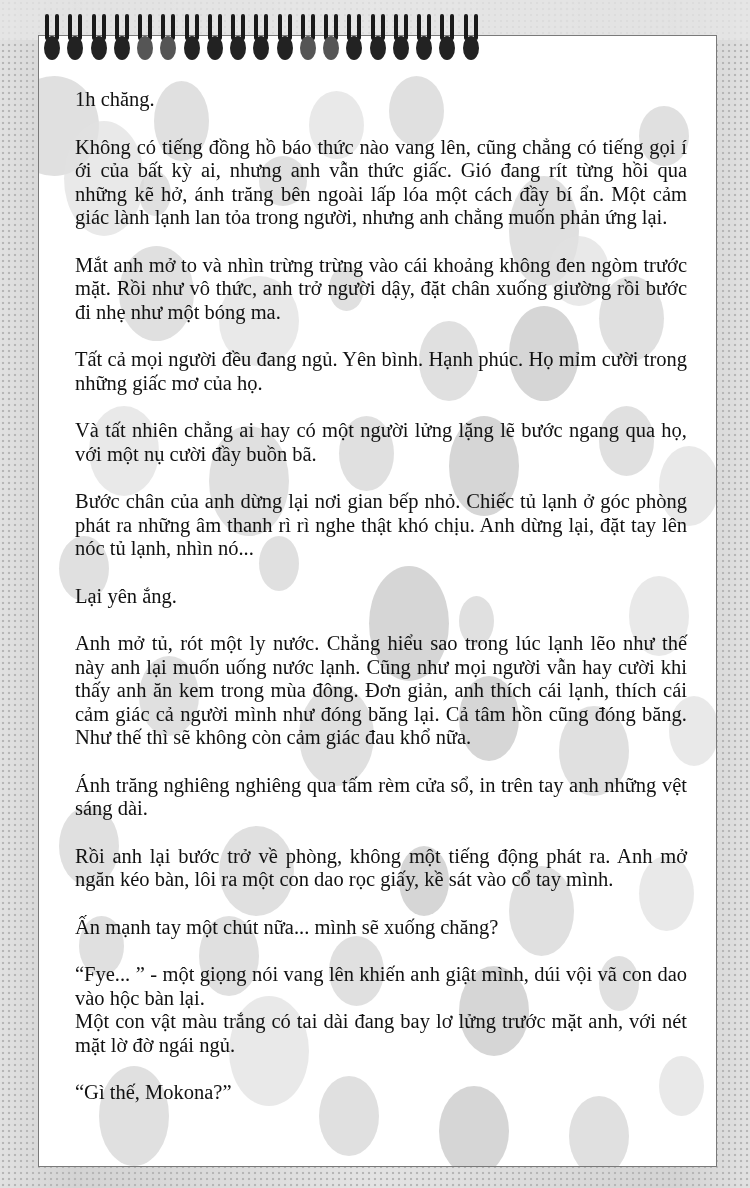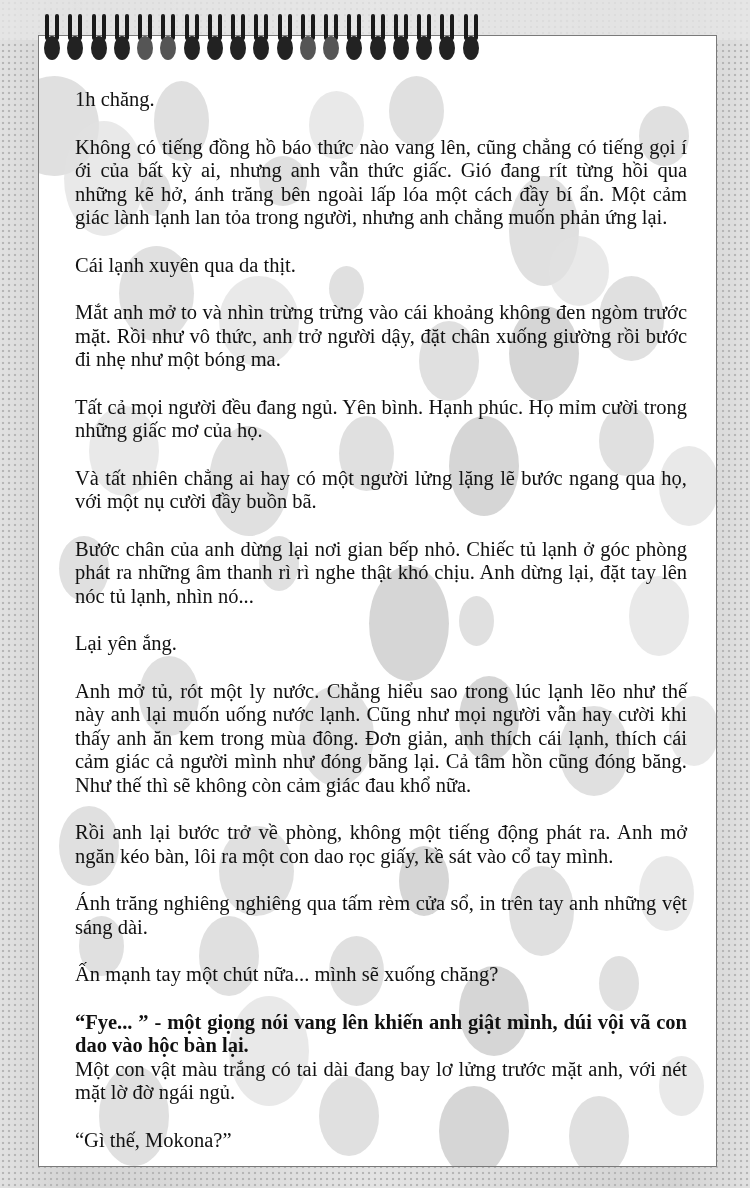--- a/index.html
+++ b/index.html
@@ -29,21 +29,21 @@
   .ring .wire { position:absolute; top:0; width:4px; height:26px; background:#1a1a1a; border-radius:2px; }
   .ring .wire.a { left:4px; }
   .ring .wire.b { left:14px; }
   .ring .hole { position:absolute; left:3px; top:22px; width:16px; height:24px; border-radius:50%; background:#222; }
   .ring.gray .hole { background:#555; }
   .text {
     position:absolute; left:75px; top:88px; width:612px;
     font-size:20.5px; line-height:23.5px; color:#111; text-align:justify;
   }
   .text p { margin:0 0 24px 0; }
-  .text p.tight { margin-bottom:0;font-weight:bold; }
+  .text p.tight { margin-bottom:0; }
 </style>
 </head>
 <body>
 
 <div class="bg-texture"></div>
 <div class="bg-top"></div>
 
 <div class="paper">
   <div class="dot" style="left:-30px;top:40px;width:90px;height:100px;"></div>
   <div class="dot l" style="left:25px;top:85px;width:80px;height:115px;"></div>
@@ -189,27 +189,26 @@
   <div class="ring" style="left:460px">
       <div class="wire a"></div>
       <div class="wire b"></div>
       <div class="hole"></div>
     </div>
 </div>
 
 <div class="text">
   <p>1h chăng.</p>
   <p>Không có tiếng đồng hồ báo thức nào vang lên, cũng chẳng có tiếng gọi í ới của bất kỳ ai, nhưng anh vẫn thức giấc. Gió đang rít từng hồi qua những kẽ hở, ánh trăng bên ngoài lấp lóa một cách đầy bí ẩn. Một cảm giác lành lạnh lan tỏa trong người, nhưng anh chẳng muốn phản ứng lại.</p>
-  <p>Cái lạnh xuyên qua da thịt.</p>
   <p>Mắt anh mở to và nhìn trừng trừng vào cái khoảng không đen ngòm trước mặt. Rồi như vô thức, anh trở người dậy, đặt chân xuống giường rồi bước đi nhẹ như một bóng ma.</p>
   <p>Tất cả mọi người đều đang ngủ. Yên bình. Hạnh phúc. Họ mỉm cười trong những giấc mơ của họ.</p>
   <p>Và tất nhiên chẳng ai hay có một người lửng lặng lẽ bước ngang qua họ, với một nụ cười đầy buồn bã.</p>
   <p>Bước chân của anh dừng lại nơi gian bếp nhỏ. Chiếc tủ lạnh ở góc phòng phát ra những âm thanh rì rì nghe thật khó chịu. Anh dừng lại, đặt tay lên nóc tủ lạnh, nhìn nó...</p>
   <p>Lại yên ắng.</p>
   <p>Anh mở tủ, rót một ly nước. Chẳng hiểu sao trong lúc lạnh lẽo như thế này anh lại muốn uống nước lạnh. Cũng như mọi người vẫn hay cười khi thấy anh ăn kem trong mùa đông. Đơn giản, anh thích cái lạnh, thích cái cảm giác cả người mình như đóng băng lại. Cả tâm hồn cũng đóng băng. Như thế thì sẽ không còn cảm giác đau khổ nữa.</p>
+  <p>Ánh trăng nghiêng nghiêng qua tấm rèm cửa sổ, in trên tay anh những vệt sáng dài.</p>
   <p>Rồi anh lại bước trở về phòng, không một tiếng động phát ra. Anh mở ngăn kéo bàn, lôi ra một con dao rọc giấy, kề sát vào cổ tay mình.</p>
-  <p>Ánh trăng nghiêng nghiêng qua tấm rèm cửa sổ, in trên tay anh những vệt sáng dài.</p>
   <p>Ấn mạnh tay một chút nữa... mình sẽ xuống chăng?</p>
   <p class="tight">“Fye... ” - một giọng nói vang lên khiến anh giật mình, dúi vội vã con dao vào hộc bàn lại.</p>
   <p>Một con vật màu trắng có tai dài đang bay lơ lửng trước mặt anh, với nét mặt lờ đờ ngái ngủ.</p>
   <p>“Gì thế, Mokona?”</p>
 
 </div>
 
 </body></html>

